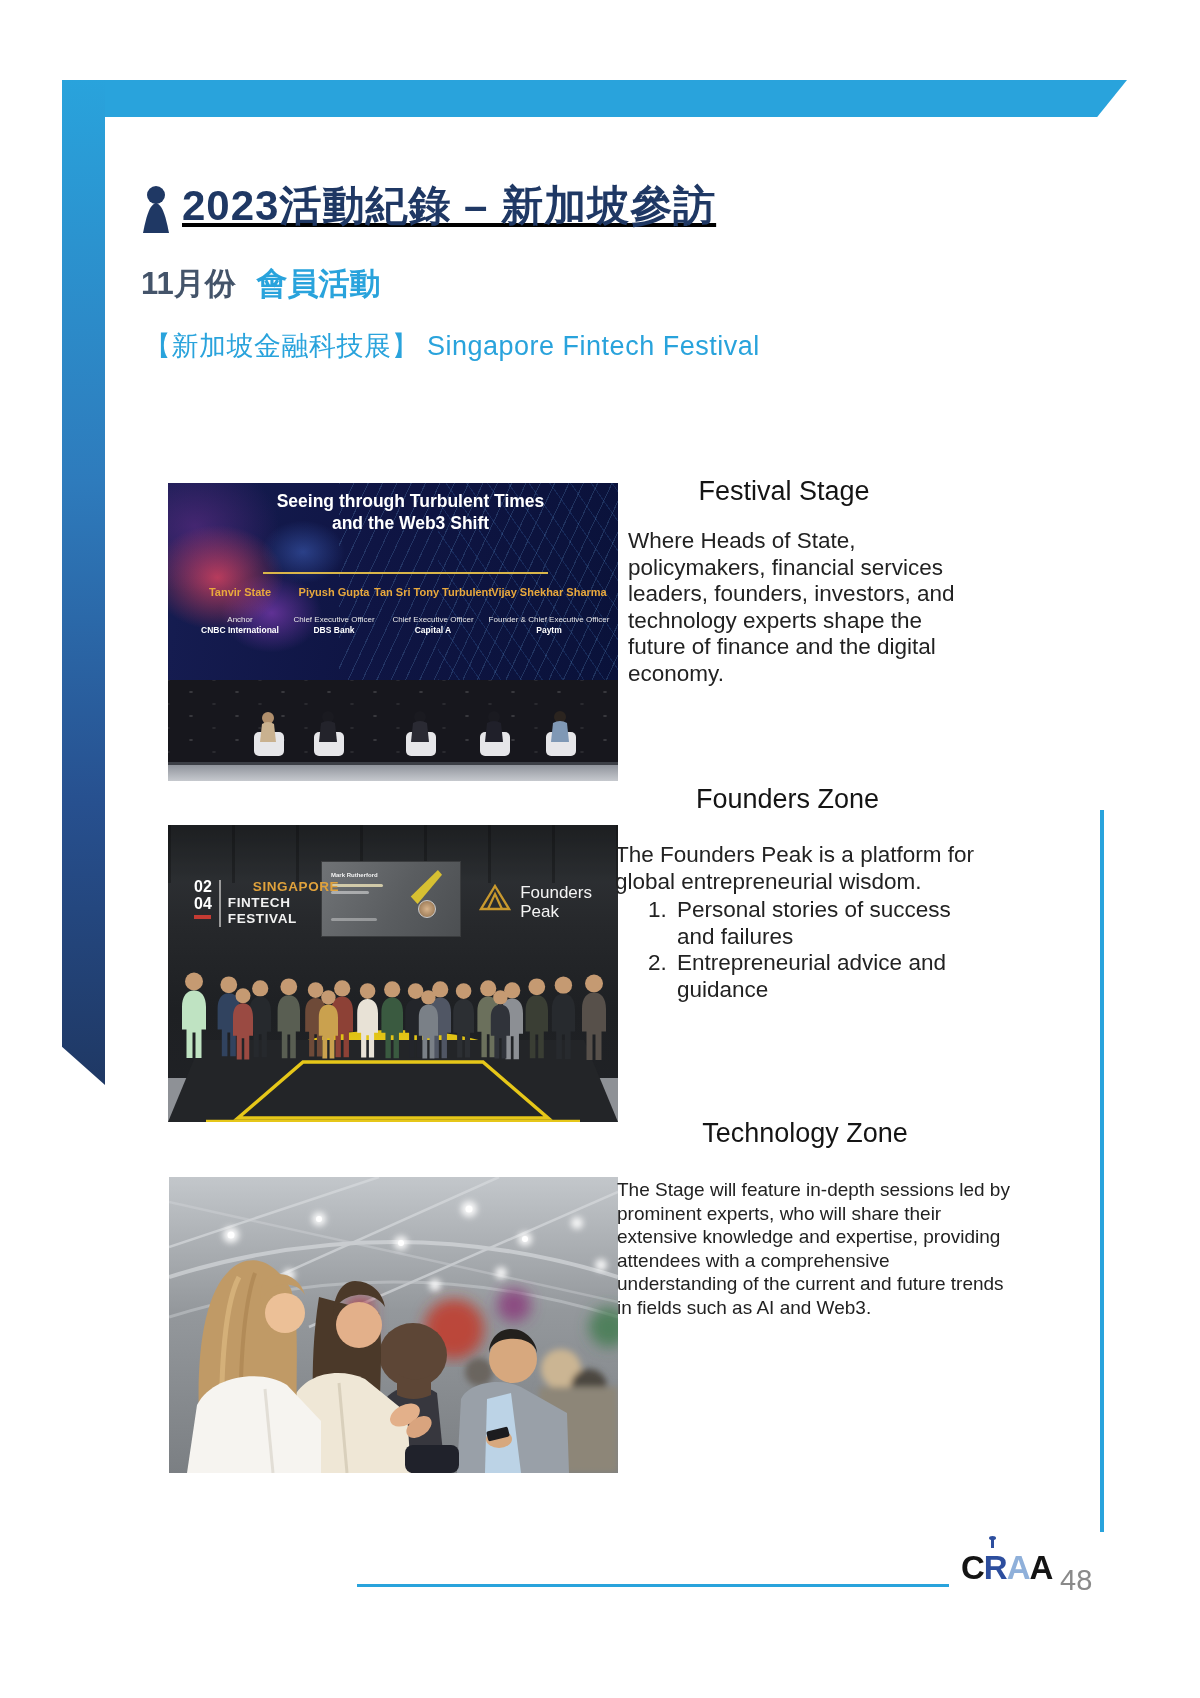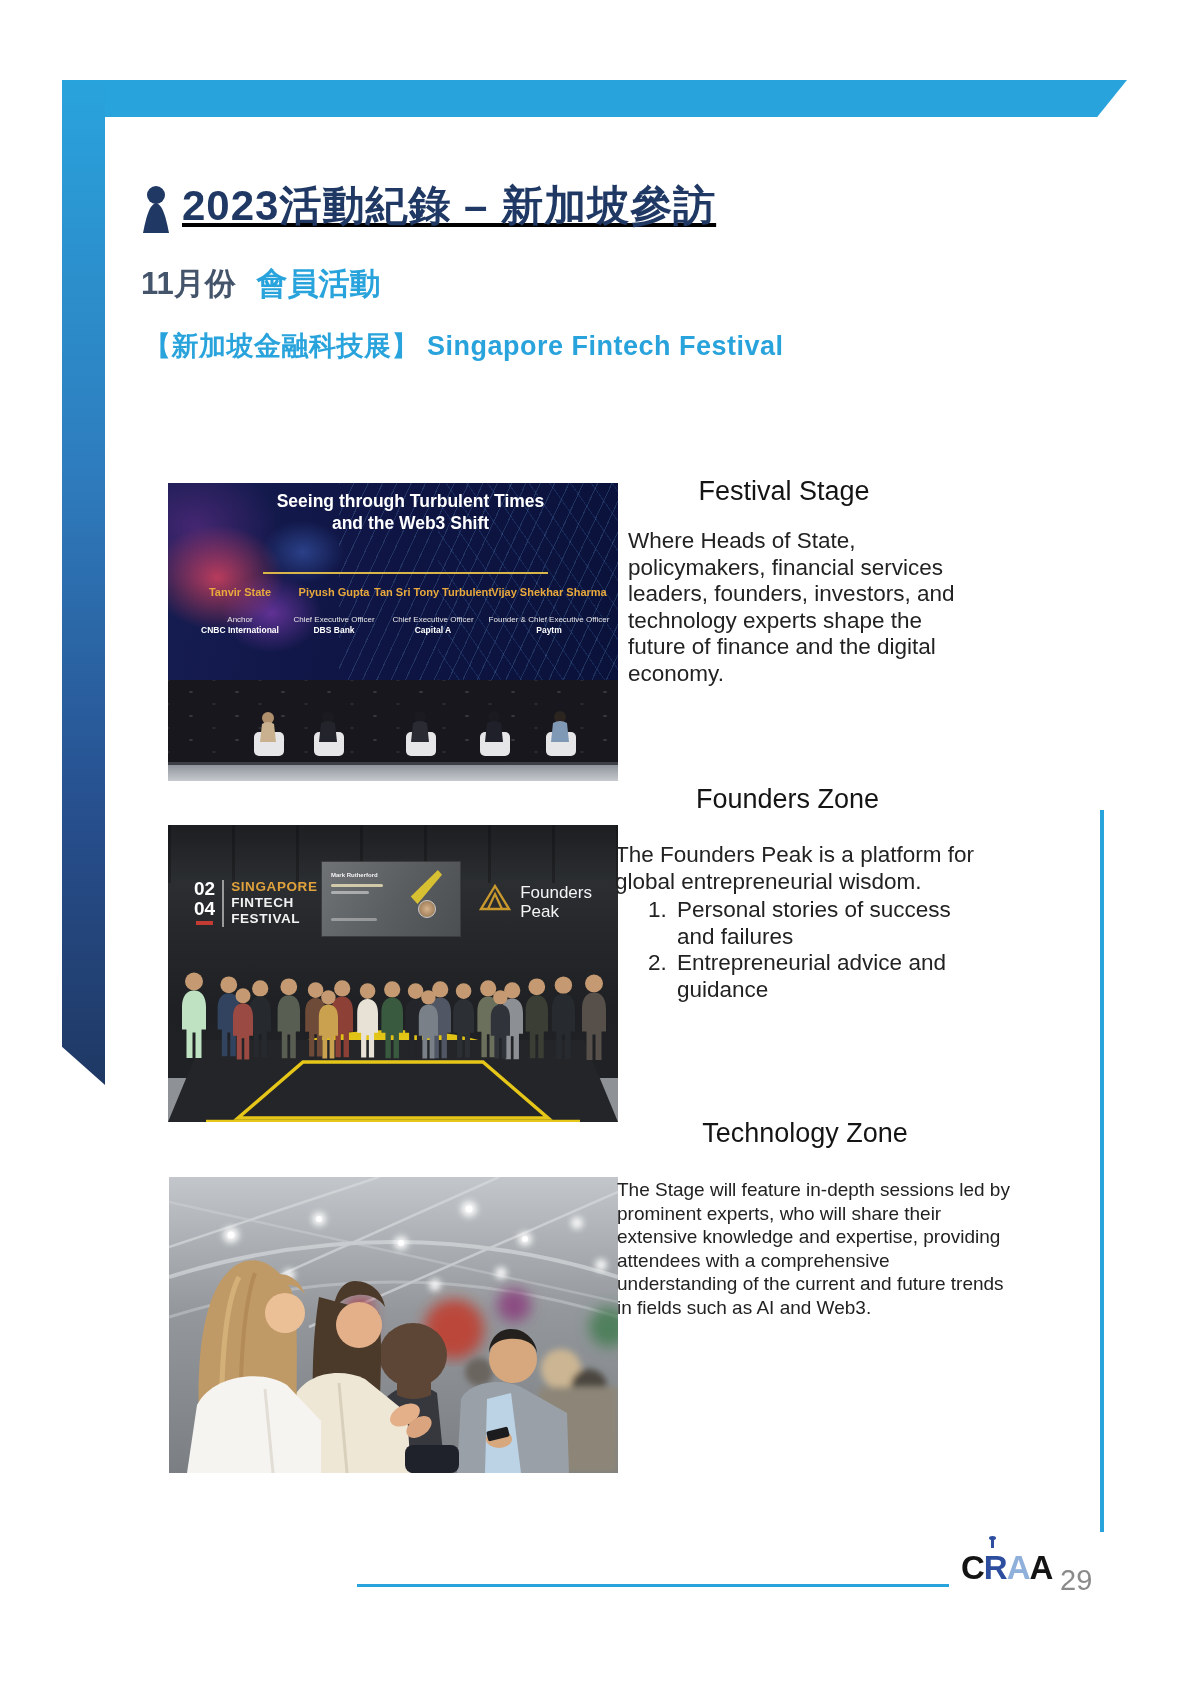--- a/index.html
+++ b/index.html
@@ -14,21 +14,21 @@
            clip-path:polygon(0 0,100% 0,100% 100%,0 96.2%);}
   .right-line{position:absolute;left:1100px;top:810px;width:4px;height:722px;background:#29A3DC;}
 
   
   .hdr{position:absolute;left:138px;top:183px;display:flex;align-items:flex-start;text-decoration:underline;}
   .hdr .icon{width:36px;height:54px;margin-right:8px;margin-top:2px;}
   .hdr h1{margin:0;font-size:42px;font-weight:bold;color:#1F3864;letter-spacing:1px;line-height:1.1;}
   .subtitle{position:absolute;left:141px;top:263px;font-size:31px;font-weight:bold;}
   .subtitle .m{color:#44546A;}
   .subtitle .e{color:#29A3DC;margin-left:12px;}
-  .section-line{position:absolute;left:144px;top:328px;font-size:27px;font-weight:bold;color:#29A3DC;letter-spacing:.5px;}
+  .section-line{position:absolute;left:144px;top:328px;font-size:27px;font-weight:normal;color:#29A3DC;letter-spacing:.5px;}
 
   
   .sec-h{position:absolute;font-size:27px;color:#141414;font-weight:500;text-align:center;}
   .h1x{left:628px;top:476px;width:312px;}
   .h2x{left:615px;top:784px;width:345px;}
   .h3x{left:640px;top:1118px;width:330px;}
   .sec-b{position:absolute;color:#222;font-size:22.5px;line-height:1.18;}
   .b1x{left:628px;top:528px;width:352px;}
   .b2x{left:615px;top:842px;width:378px;}
   .b2x ol{margin:2px 0 0 0;padding-left:58px;}
@@ -82,24 +82,24 @@
   .p2-screen .snm{position:absolute;left:9px;top:10px;font-size:6px;font-weight:bold;color:#f3f3f3;}
   .p2-screen .bar{position:absolute;background:rgba(245,235,190,.75);height:3px;border-radius:2px;}
   .p2-screen .bA{left:9px;top:22px;width:52px;}
   .p2-screen .bB{left:9px;top:29px;width:38px;background:rgba(255,255,255,.45);}
   .p2-screen .bC{left:9px;top:56px;width:46px;background:rgba(255,255,255,.35);}
   .p2-screen .cone{position:absolute;right:18px;top:8px;width:34px;height:34px;background:#e5cb2e;
       clip-path:polygon(88% 0,100% 14%,28% 100%,8% 78%);opacity:.9;}
   .p2-screen .ava{position:absolute;right:24px;top:38px;width:16px;height:16px;border-radius:50%;
       background:radial-gradient(#d8b48c,#8a6a48);border:1px solid #ccc;}
   .p2-sff{position:absolute;left:26px;top:54px;display:flex;align-items:stretch;}
-  .p2-sff .dates{font-weight:800;font-size:19px;line-height:1.05;color:#fff;text-align:center;}
+  .p2-sff .dates{font-weight:800;font-size:16px;line-height:1.05;color:#fff;text-align:center;}
   .p2-sff .tag{width:17px;height:4px;background:#c43b33;margin:2px auto 0;}
   .p2-sff .vd{width:2px;background:#9a9a9a;margin:1px 7px 0 7px;}
-  .p2-sff .t1{color:#e0a23c;}
+  .p2-sff .t1{color:#e0a23c;margin-left:25px;}
   .p2-sff .txt{font-weight:800;font-size:13.5px;line-height:1.18;color:#f2f2f2;letter-spacing:.6px;}
   .p2-founders{position:absolute;right:26px;top:58px;display:flex;align-items:flex-start;color:#f4f4f4;}
   .p2-founders svg{margin-right:9px;}
   .p2-founders .ftxt{font-size:17px;line-height:1.12;font-weight:500;}
   .p2-ellipse{position:absolute;left:100px;top:205px;width:250px;height:74px;border-radius:50%;
       background:radial-gradient(#f0d31d,#d9ba10);display:flex;align-items:center;justify-content:center;}
   .p2-ellipse span{font-size:28px;font-weight:800;color:#23252a;transform:rotate(-4deg);opacity:.9;}
   .p2-stage{position:absolute;left:0;bottom:0;width:100%;height:96px;}
   .p2-crowd{position:absolute;left:0;top:112px;width:100%;height:152px;}
 
@@ -397,15 +397,15 @@
   </div>
 
   <div class="sec-h h3x">Technology Zone</div>
   <div class="sec-b b3x">The Stage will feature in-depth sessions led by prominent experts, who will share their extensive knowledge and expertise, providing attendees with a comprehensive understanding of the current and future trends in fields such as AI and Web3.</div>
 
   <div class="footer-line"></div>
   <div class="logo">
     <span class="lc1">C</span><span class="lc2">R</span><span class="lc3">A</span><span class="lc4">A</span>
     <span class="ant"></span>
   </div>
-  <div class="pagenum">29</div>
+  <div class="pagenum">48</div>
 
 </div>
 
 </body></html>

